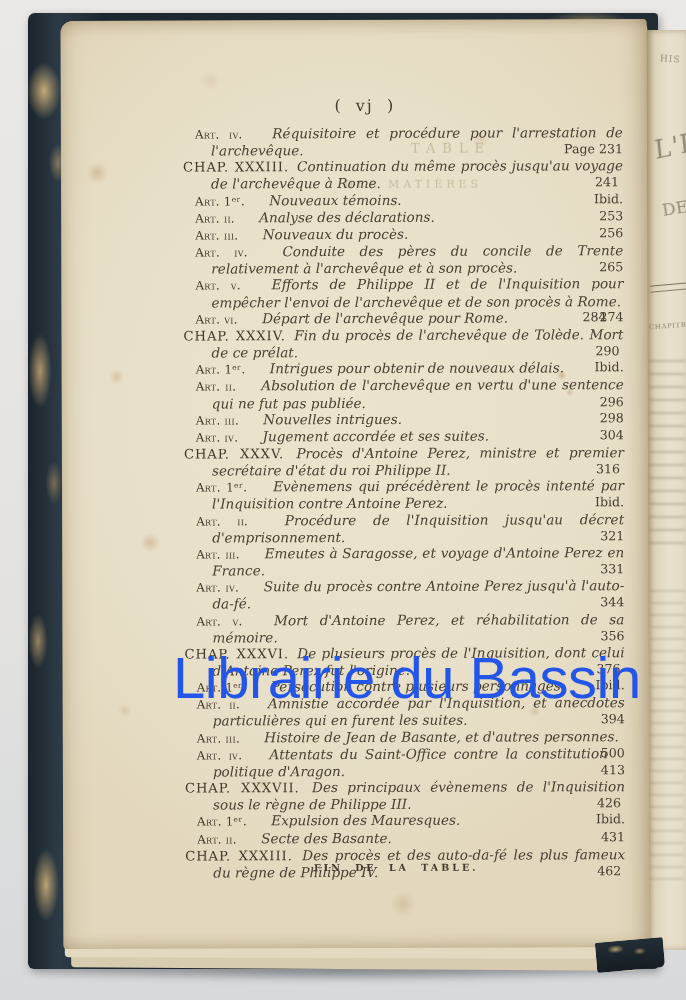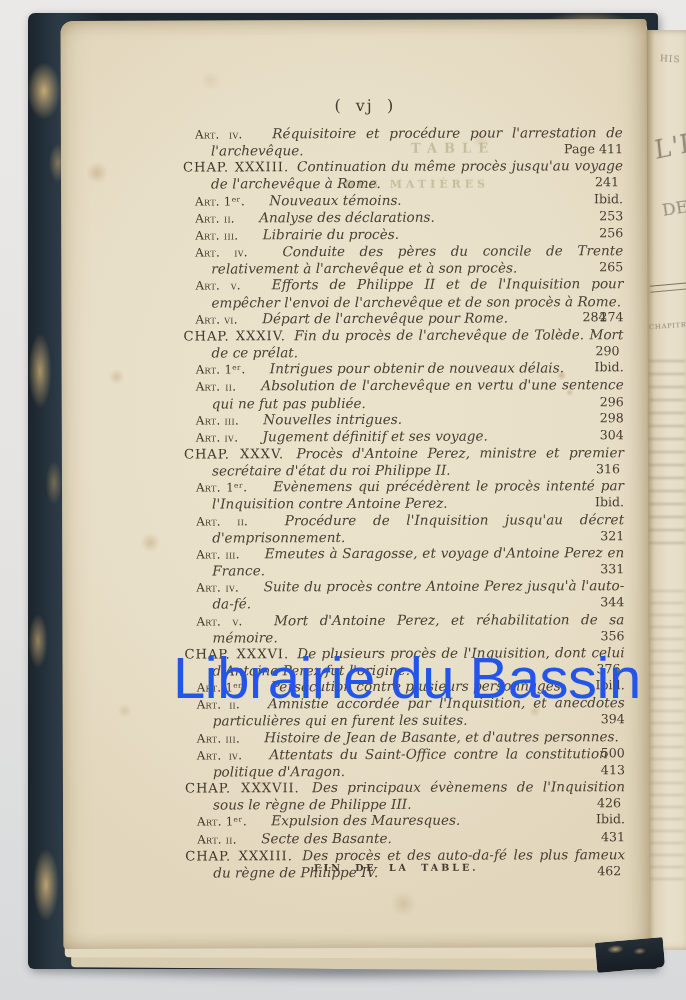--- a/index.html
+++ b/index.html
@@ -83,21 +83,21 @@
       radial-gradient(circle at 88px 522px, rgba(158,116,60,.28), rgba(158,116,60,0) 10px),
       radial-gradient(circle at 62px 690px, rgba(150,110,58,.18), rgba(150,110,58,0) 7px),
       radial-gradient(circle at 500px 356px, rgba(148,106,52,.34), rgba(148,106,52,0) 5px),
       radial-gradient(circle at 508px 373px, rgba(148,106,52,.30), rgba(148,106,52,0) 4px),
       radial-gradient(circle at 472px 692px, rgba(140,100,48,.20), rgba(140,100,48,0) 6px),
       radial-gradient(circle at 340px 884px, rgba(150,112,62,.20), rgba(150,112,62,0) 13px),
       radial-gradient(circle at 200px 764px, rgba(150,112,62,.16), rgba(150,112,62,0) 6px),
       radial-gradient(circle at 420px 120px, rgba(150,112,62,.14), rgba(150,112,62,0) 9px),
       radial-gradient(circle at 150px 60px, rgba(150,112,62,.12), rgba(150,112,62,0) 10px);
   }
-  .ghost{position:absolute;color:rgba(148,140,96,.42);filter:blur(.6px);font-weight:bold;}
+  .ghost{position:absolute;color:rgba(148,140,96,.42);filter:blur(.6px);font-weight:normal;}
   .ghost-1{left:350px;top:121px;font-size:13px;letter-spacing:7px;}
   .ghost-2{left:283px;top:158px;font-size:11px;letter-spacing:4px;}
   .page-header{
     position:absolute;left:104px;top:76px;width:400px;text-align:center;
     font-size:16px;letter-spacing:2px;word-spacing:6px;color:#453b2d;
   }
   
   .toc{
     position:absolute;left:104px;top:105px;width:458px;
     text-align:justify;color:#4a4033;
@@ -138,45 +138,45 @@
   <div class="fr-par1"></div>
   <div class="fr-par2"></div>
 </div>
 
 <div class="main-page">
   <div class="stains"></div>
   <div class="ghost ghost-1">TABLE</div>
   <div class="ghost ghost-2">DES MATIÈRES</div>
   <div class="page-header">( vj )</div>
   <div class="toc" id="toc">
-  <div class="entry art"><span class="elabel">Art. iv.</span><span class="etitle"> Réquisitoire et procédure pour l'arrestation de l'archevêque.</span><span class="epage">Page 411</span></div>
+  <div class="entry art"><span class="elabel">Art. iv.</span><span class="etitle"> Réquisitoire et procédure pour l'arrestation de l'archevêque.</span><span class="epage">Page 231</span></div>
 
   <div class="entry chap"><span class="elabel">CHAP. XXXIII.</span><span class="etitle"> Continuation du même procès jusqu'au voyage de l'archevêque à Rome.</span><span class="epage">241</span></div>
 
   <div class="entry art"><span class="elabel">Art. 1ᵉʳ.</span><span class="etitle"> Nouveaux témoins.</span><span class="epage">Ibid.</span></div>
 
   <div class="entry art"><span class="elabel">Art. ii.</span><span class="etitle"> Analyse des déclarations.</span><span class="epage">253</span></div>
 
-  <div class="entry art"><span class="elabel">Art. iii.</span><span class="etitle"> Librairie du procès.</span><span class="epage">256</span></div>
+  <div class="entry art"><span class="elabel">Art. iii.</span><span class="etitle"> Nouveaux du procès.</span><span class="epage">256</span></div>
 
   <div class="entry art"><span class="elabel">Art. iv.</span><span class="etitle"> Conduite des pères du concile de Trente relativement à l'archevêque et à son procès.</span><span class="epage">265</span></div>
 
   <div class="entry art"><span class="elabel">Art. v.</span><span class="etitle"> Efforts de Philippe II et de l'Inquisition pour empêcher l'envoi de l'archevêque et de son procès à Rome.</span><span class="epage">274</span></div>
 
   <div class="entry art"><span class="elabel">Art. vi.</span><span class="etitle"> Départ de l'archevêque pour Rome.</span><span class="epage">284</span></div>
 
   <div class="entry chap"><span class="elabel">CHAP. XXXIV.</span><span class="etitle"> Fin du procès de l'archevêque de Tolède. Mort de ce prélat.</span><span class="epage">290</span></div>
 
   <div class="entry art"><span class="elabel">Art. 1ᵉʳ.</span><span class="etitle"> Intrigues pour obtenir de nouveaux délais.</span><span class="epage">Ibid.</span></div>
 
   <div class="entry art"><span class="elabel">Art. ii.</span><span class="etitle"> Absolution de l'archevêque en vertu d'une sentence qui ne fut pas publiée.</span><span class="epage">296</span></div>
 
   <div class="entry art"><span class="elabel">Art. iii.</span><span class="etitle"> Nouvelles intrigues.</span><span class="epage">298</span></div>
 
-  <div class="entry art"><span class="elabel">Art. iv.</span><span class="etitle"> Jugement définitif et ses voyage.</span><span class="epage">304</span></div>
+  <div class="entry art"><span class="elabel">Art. iv.</span><span class="etitle"> Jugement accordée et ses suites.</span><span class="epage">304</span></div>
 
   <div class="entry chap"><span class="elabel">CHAP. XXXV.</span><span class="etitle"> Procès d'Antoine Perez, ministre et premier secrétaire d'état du roi Philippe II.</span><span class="epage">316</span></div>
 
   <div class="entry art"><span class="elabel">Art. 1ᵉʳ.</span><span class="etitle"> Evènemens qui précédèrent le procès intenté par l'Inquisition contre Antoine Perez.</span><span class="epage">Ibid.</span></div>
 
   <div class="entry art"><span class="elabel">Art. ii.</span><span class="etitle"> Procédure de l'Inquisition jusqu'au décret d'emprisonnement.</span><span class="epage">321</span></div>
 
   <div class="entry art"><span class="elabel">Art. iii.</span><span class="etitle"> Emeutes à Saragosse, et voyage d'Antoine Perez en France.</span><span class="epage">331</span></div>
 
   <div class="entry art"><span class="elabel">Art. iv.</span><span class="etitle"> Suite du procès contre Antoine Perez jusqu'à l'auto-da-fé.</span><span class="epage">344</span></div>

